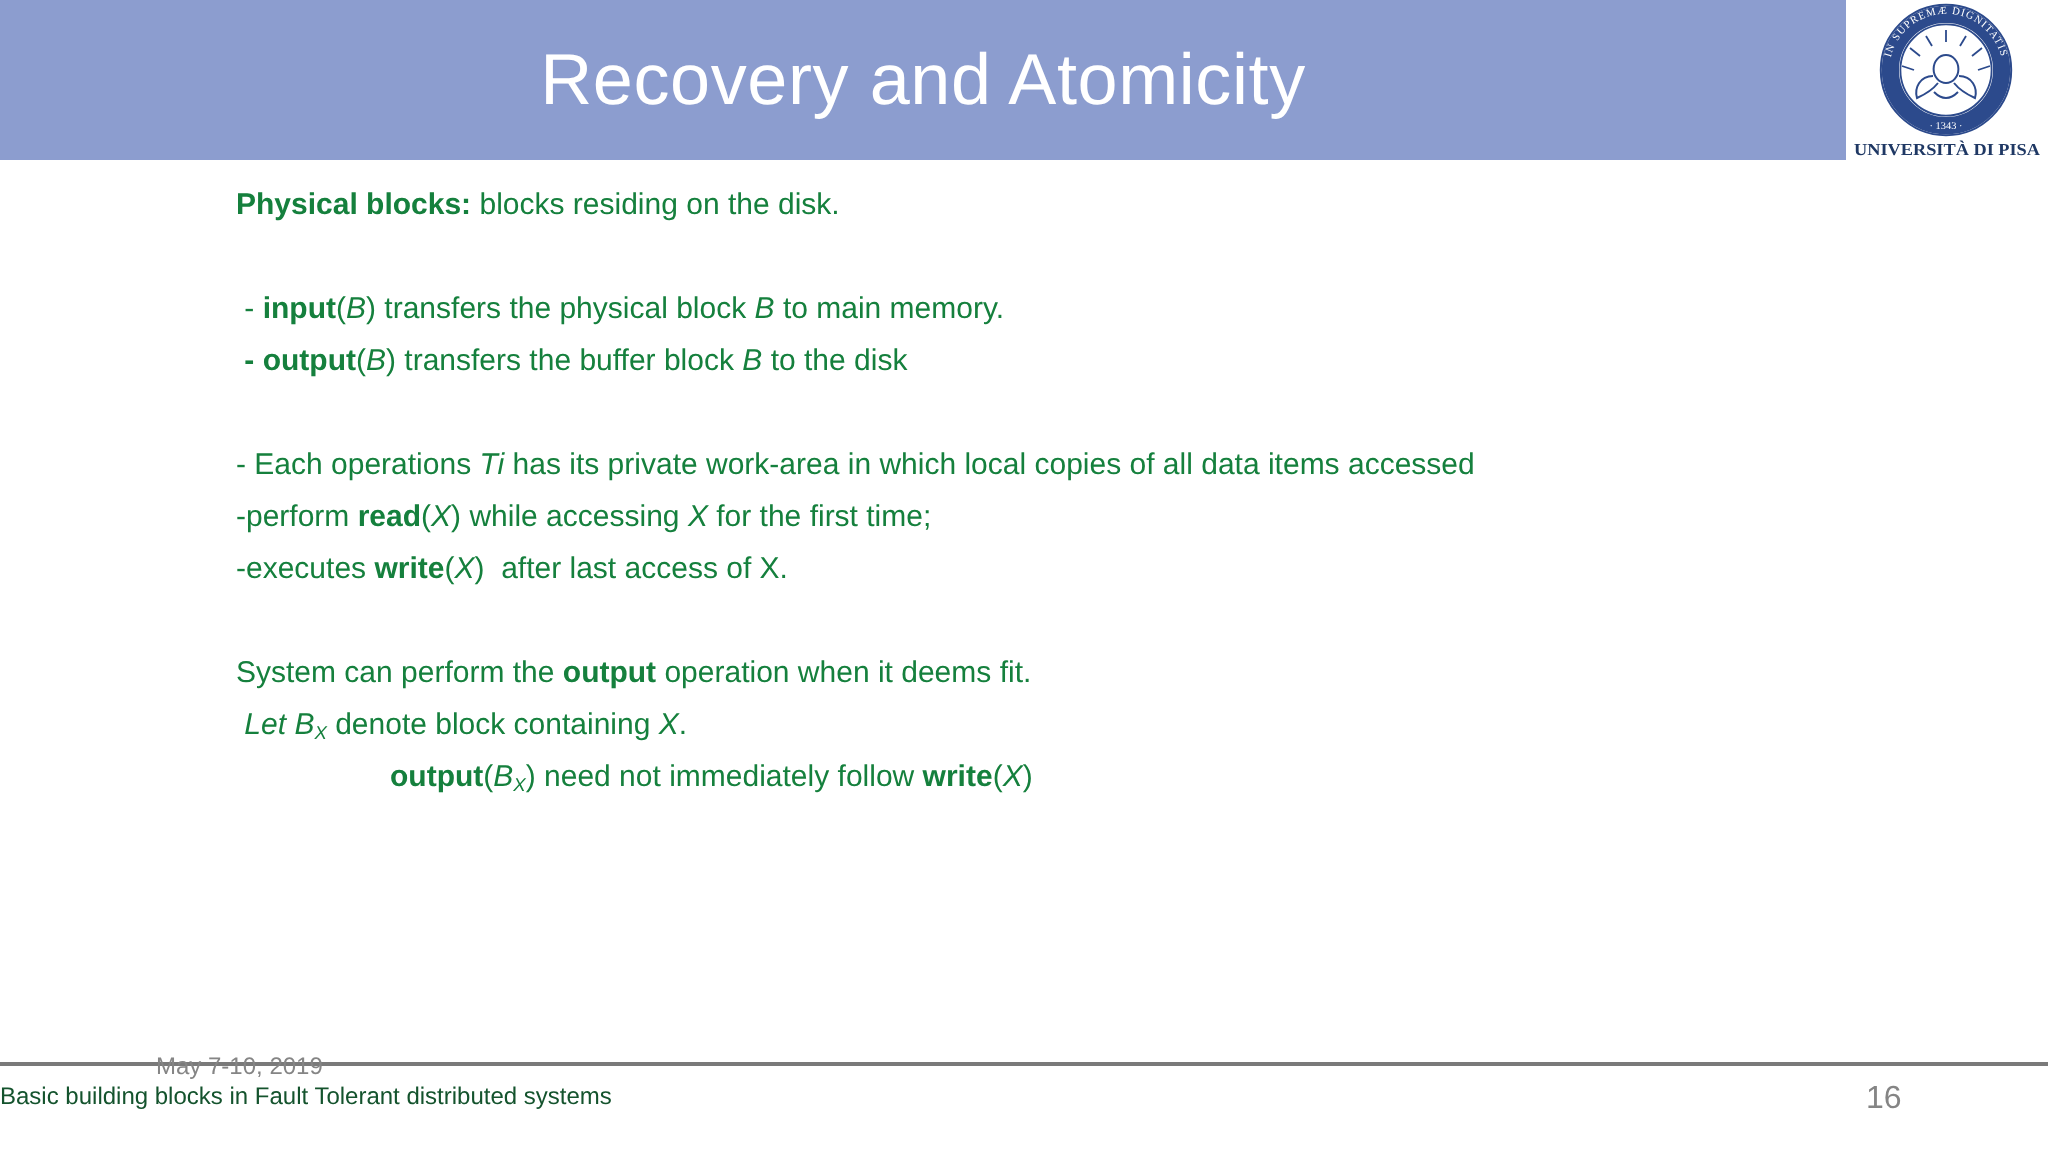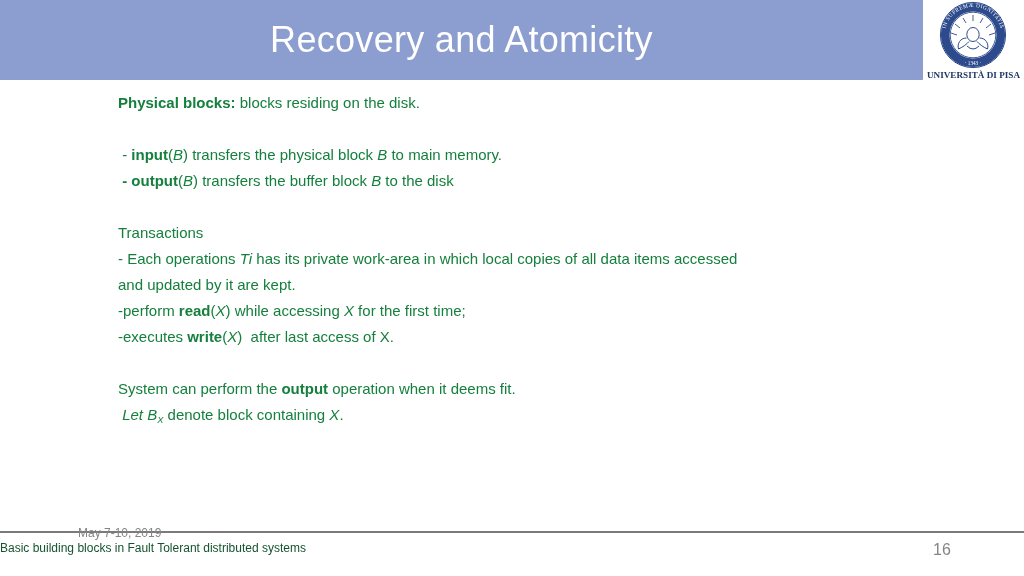--- a/index.html
+++ b/index.html
@@ -93,28 +93,27 @@
       <text x="50.5" y="77.5" text-anchor="middle" font-family="Liberation Serif, serif" font-weight="bold" font-size="8.4" fill="#1f3864" textLength="93" lengthAdjust="spacingAndGlyphs">UNIVERSITÀ DI PISA</text>
     </svg>
   </div>
 
   <div class="content">
       <div class="line"><span class="b">Physical blocks:</span><span> blocks residing on the disk.</span></div>
       <div class="line"></div>
       <div class="line"><span> - </span><span class="b">input</span><span>(</span><span class="i">B</span><span>) transfers the physical block </span><span class="i">B</span><span> to main memory.</span></div>
       <div class="line"><span> </span><span class="b">- output</span><span>(</span><span class="i">B</span><span>) transfers the buffer block </span><span class="i">B</span><span> to the disk</span></div>
       <div class="line"></div>
-      <div class="line"><span>Transactions</span></div>
       <div class="line"><span>- Each operations </span><span class="i">Ti</span><span> has its private work-area in which local copies of all data items accessed</span></div>
-      <div class="line"><span>and updated by it are kept.</span></div>
       <div class="line"><span>-perform </span><span class="b">read</span><span>(</span><span class="i">X</span><span>) while accessing </span><span class="i">X</span><span> for the first time;</span></div>
       <div class="line"><span>-executes </span><span class="b">write</span><span>(</span><span class="i">X</span><span>)  after last access of X.</span></div>
       <div class="line"></div>
       <div class="line"><span>System can perform the </span><span class="b">output</span><span> operation when it deems fit.</span></div>
       <div class="line"><span> </span><span class="i">Let B</span><span class="i sub">X</span><span> denote block containing </span><span class="i">X</span><span>.</span></div>
+      <div class="line indent"><span class="b">output</span><span>(</span><span class="i">B</span><span class="i sub">X</span><span>) need not immediately follow </span><span class="b">write</span><span>(</span><span class="i">X</span><span>)</span></div>
     </div>
 
   <div class="divider"></div>
   <div class="footer-date">May 7-10, 2019</div>
   <div class="footer-title">Basic building blocks in Fault Tolerant distributed systems</div>
   <div class="footer-page">16</div>
 
 </div>
 
 </body></html>

